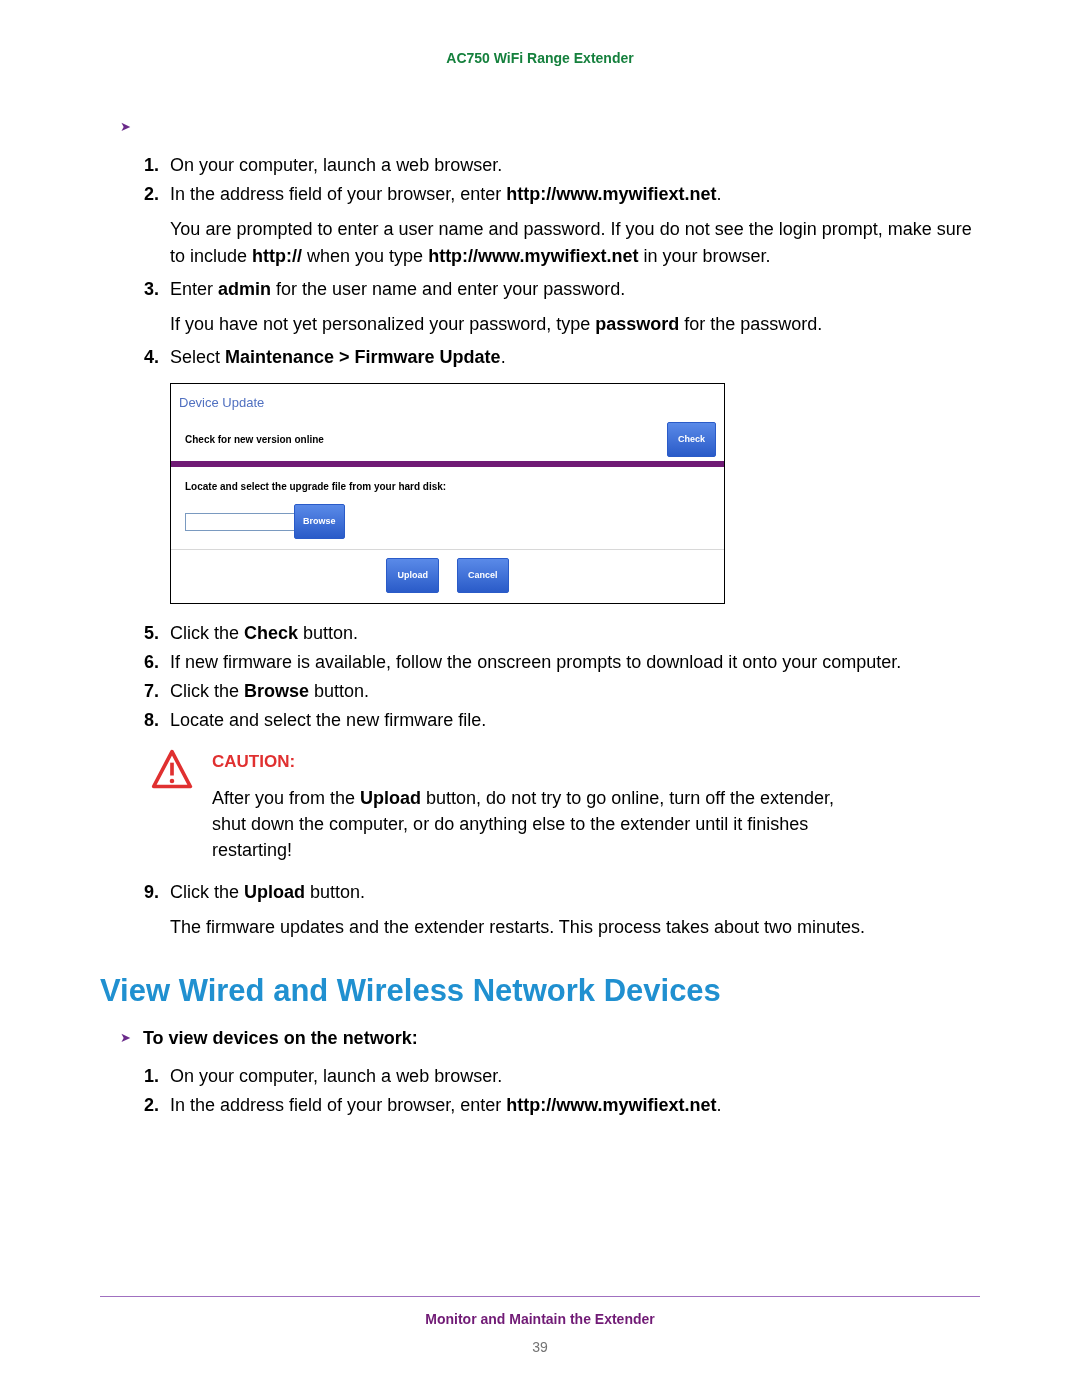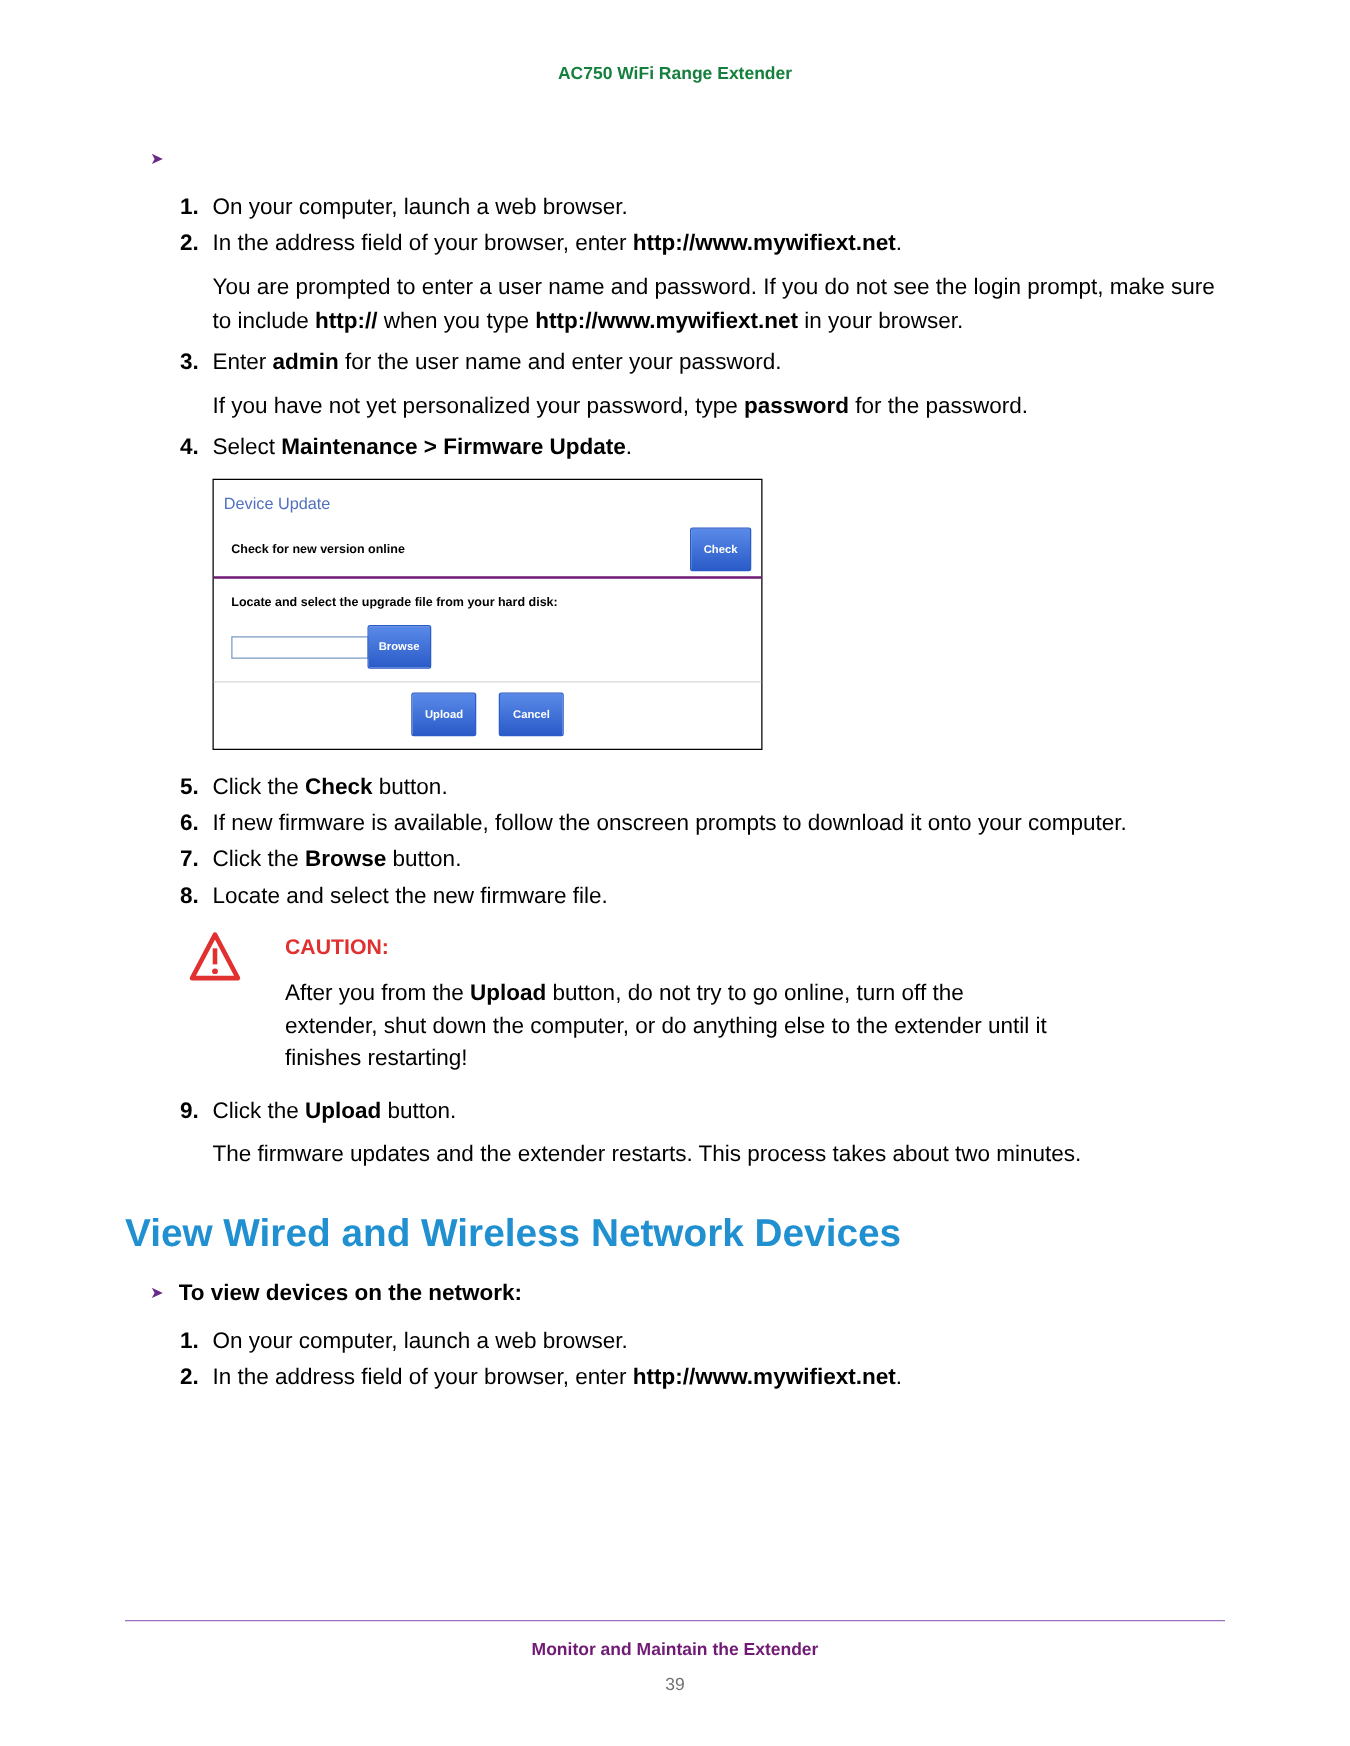--- a/index.html
+++ b/index.html
@@ -56,35 +56,35 @@
       display: block;
     }
     ol.steps > li .para {
       margin-top: 8px;
       margin-bottom: 6px;
     }
     .note-line { margin-top: 10px; margin-bottom: 14px; }
     .note-label { font-weight: bold; }
     .screenshot {
       border: 1px solid #000;
-      width: 440px;
+      width: 555px;
       margin: 12px 0 16px 0;
       background: #fff;
       font-family: Arial, sans-serif;
     }
     .ss-title {
       color: #5070c0;
       font-size: 13px;
       padding: 5px 8px 3px 8px;
     }
     .ss-row1 {
       display: flex;
       align-items: center;
       padding: 3px 8px 4px 14px;
-      border-bottom: 2px solid #701a75;
+      border-bottom: 6px solid #701a75;
     }
     .ss-row1 .lbl {
       font-weight: bold;
       font-size: 10px;
       flex: 1;
     }
     .ss-btn {
       background: #3a6bd8;
       background: linear-gradient(#5a8ae8, #2a5bc8);
       color: #fff;
@@ -128,21 +128,21 @@
       gap: 18px;
       padding: 8px 0 10px 0;
     }
     .caution-block {
       display: flex;
       gap: 18px;
       margin: 14px 0 16px 50px;
       align-items: flex-start;
     }
     .caution-icon svg { width: 44px; height: 44px; }
-    .caution-body { flex: 1; padding-right: 140px; margin-left: 16px; }
+    .caution-body { flex: 1; padding-right: 140px; }
     .caution-title {
       color: #e03030;
       font-weight: bold;
       font-size: 17px;
       margin-bottom: 10px;
     }
     .caution-text { font-size: 18px; line-height: 26px; }
     h2.section {
       color: #2090d0;
       font-size: 31px;

